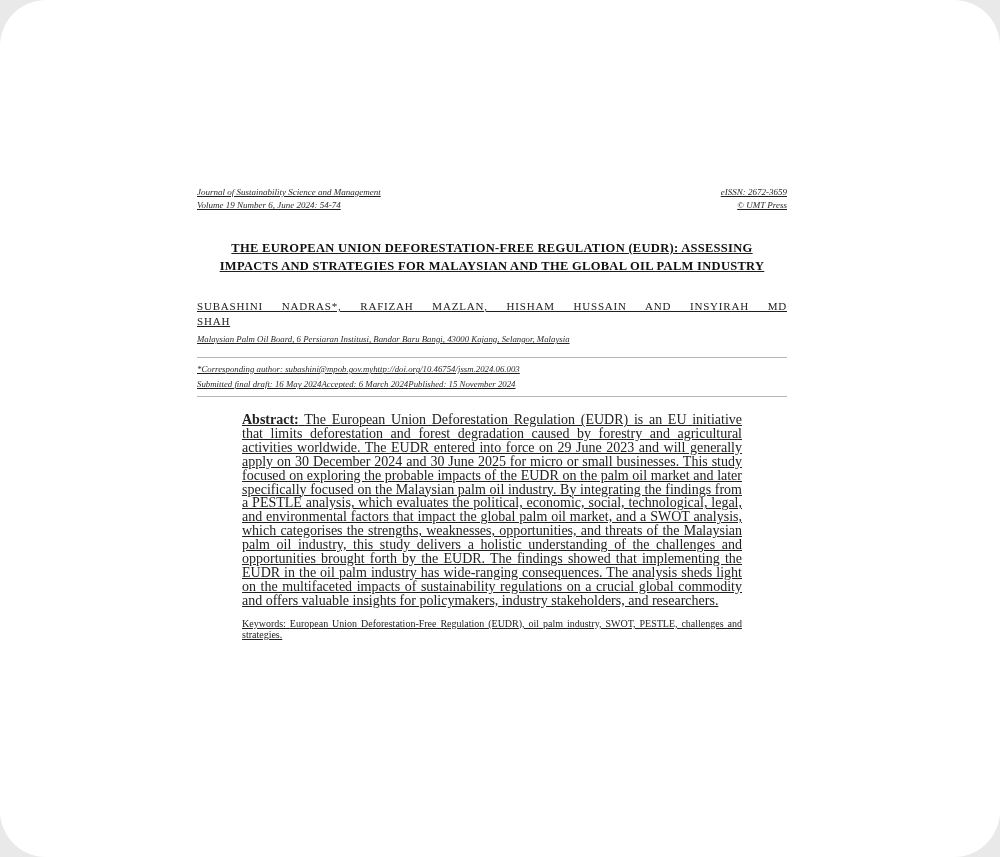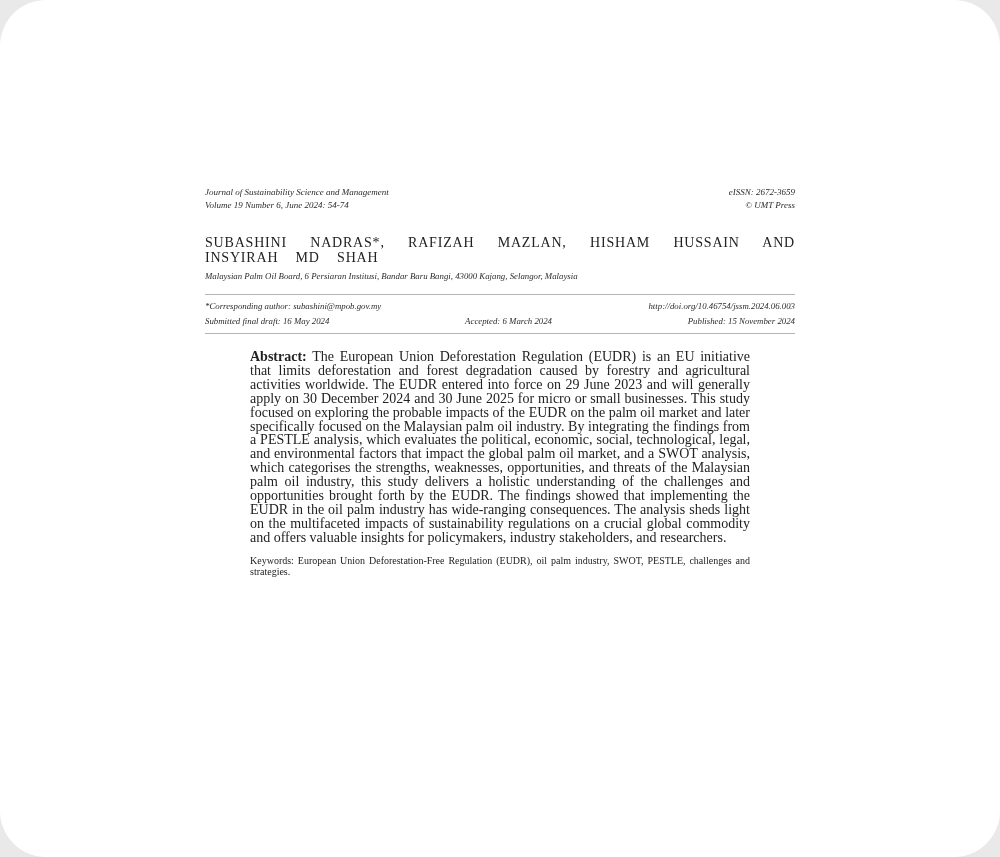--- a/index.html
+++ b/index.html
@@ -19,25 +19,26 @@
     position: absolute;
     left: 0;
     top: 0;
     width: 1000px;
     height: 857px;
     background: #ffffff;
     border-radius: 46px;
   }
   .page-content {
     position: absolute;
-    left: 205px;
+    left: 197px;
     top: 186px;
     width: 590px;
     color: #1f1f1f;
     filter: blur(0.3px);
+    text-decoration: underline;
   }
   .journal-header {
     display: flex;
     justify-content: space-between;
     font-style: italic;
     font-size: 9px;
     line-height: 13px;
     color: #2b2b2b;
   }
   .journal-header .right {
@@ -48,21 +49,21 @@
     text-align: center;
     font-weight: bold;
     font-size: 12.5px;
     line-height: 17.5px;
     letter-spacing: 0.3px;
     color: #111;
     padding: 0 14px;
   }
   .authors-line {
     margin-top: 24px;
-    font-size: 14px;
+    font-size: 11px;
     line-height: 14.5px;
     letter-spacing: 0.8px;
     word-spacing: 13px;
     text-align: justify;
     color: #222;
   }
   .affiliation-line {
     margin-top: 6px;
     font-style: italic;
     font-size: 8.8px;
@@ -78,21 +79,20 @@
   .rule.bottom-rule { margin-top: 4px; }
   .correspondence {
     font-style: italic;
     font-size: 8.8px;
     line-height: 15px;
     color: #2b2b2b;
     margin-top: 4px;
   }
   .correspondence .row {
     display: flex;
-    justify-content: space-between;
   }
   .abstract-block {
     margin: 16px 45px 0 45px;
     font-size: 14px;
     line-height: 13.9px;
     text-align: justify;
     color: #222;
   }
   .abstract-block .abstract-label {
     font-weight: bold;
@@ -116,20 +116,21 @@
         <div class="left">
           <div>Journal of Sustainability Science and Management</div>
           <div>Volume 19 Number 6, June 2024: 54-74</div>
         </div>
         <div class="right">
           <div>eISSN: 2672-3659</div>
           <div>© UMT Press</div>
         </div>
       </div>
 
+      <div class="paper-title">THE EUROPEAN UNION DEFORESTATION-FREE REGULATION (EUDR): ASSESSING IMPACTS AND STRATEGIES FOR MALAYSIAN AND THE GLOBAL OIL PALM INDUSTRY</div>
 
       <div class="authors-line">SUBASHINI NADRAS*, RAFIZAH MAZLAN, HISHAM HUSSAIN AND INSYIRAH MD SHAH</div>
 
       <div class="affiliation-line">Malaysian Palm Oil Board, 6 Persiaran Institusi, Bandar Baru Bangi, 43000 Kajang, Selangor, Malaysia</div>
 
       <hr class="rule top-rule">
 
       <div class="correspondence">
         <div class="row">
           <span>*Corresponding author: subashini@mpob.gov.my</span>

